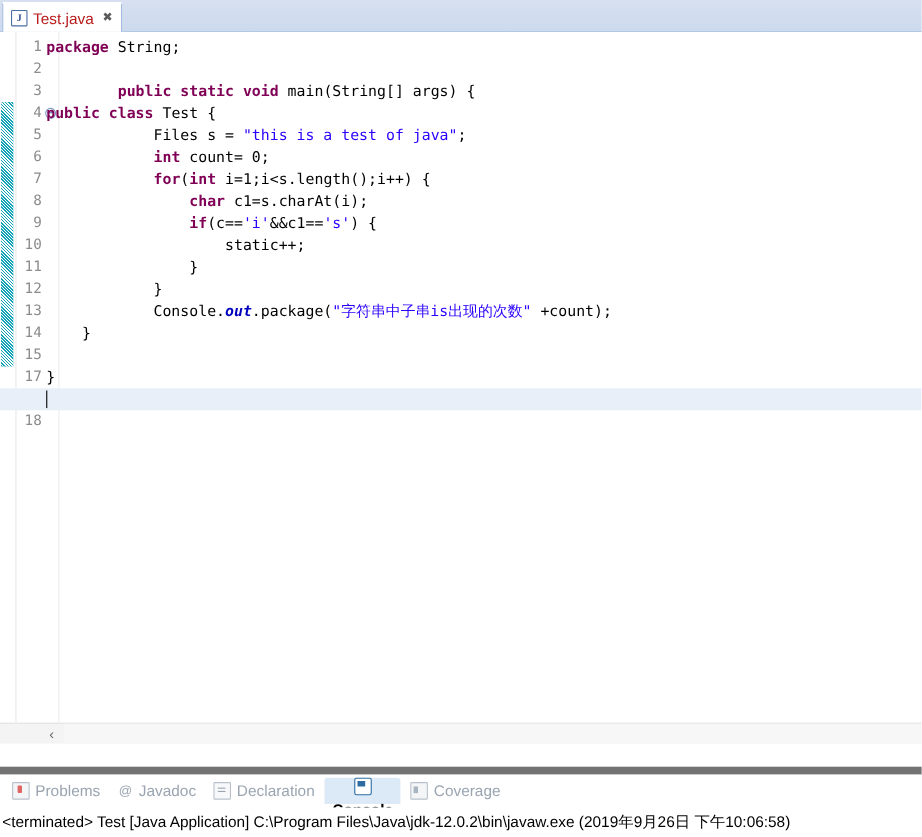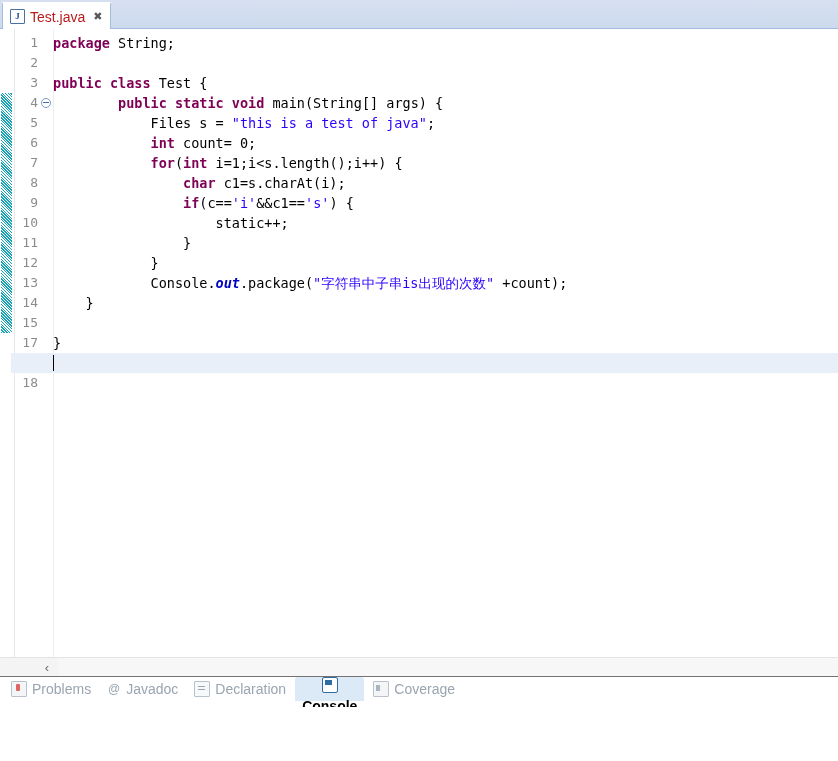--- a/index.html
+++ b/index.html
@@ -140,21 +140,20 @@
     background: #4a6fa5;
   }
   #code-layer {
     position: absolute;
     left: 0;
     top: 0;
     width: 100%;
     height: 100%;
     padding-top: 4px;
     box-sizing: border-box;
-    padding-left: 11px;
   }
   .code-line {
     height: 20px;
     line-height: 20px;
     white-space: pre;
     font-family: "DejaVu Sans Mono", monospace;
     font-size: 13.5px;
     color: #000000;
     padding-left: 42px;
     position: relative;
@@ -199,24 +198,26 @@
     flex: 1;
     height: 18px;
     background: #f7f7f7;
   }
 
   
   #bottom-tabbar {
     position: relative;
     height: 30px;
     background: #ffffff;
-    border-top: 1px solid #737373;
-    display: flex;
+    border-top: 7px solid #737373;
+    display: flex;
+    align-items: center;
     padding-left: 4px;
     gap: 2px;
+    margin-top: 21px;
   }
   .view-tab {
     display: flex;
     align-items: center;
     gap: 5px;
     height: 24px;
     padding: 0 7px;
     border-radius: 3px 3px 0 0;
     font-size: 14px;
     color: #9aa5b1;
@@ -342,22 +343,22 @@
       <div>17</div>
       <div>17</div>
       <div>18</div>
     </div>
   <div id="fold-column">
       <div class="fold-marker" style="top: 69px;"></div>
     </div>
   <div id="code-layer">
       <div class="code-line"><span class="kw">package</span><span class="plain"> String;</span></div>
       <div class="code-line"><span class="plain"></span></div>
+      <div class="code-line"><span class="plain">        </span><span class="kw">public static void</span><span class="plain"> main(String[] args) {</span></div>
       <div class="code-line"><span class="kw">public class</span><span class="plain"> Test {</span></div>
-      <div class="code-line"><span class="plain">        </span><span class="kw">public static void</span><span class="plain"> main(String[] args) {</span></div>
       <div class="code-line"><span class="plain">            Files s = </span><span class="str">"this is a test of java"</span><span class="plain">;</span></div>
       <div class="code-line"><span class="plain">            </span><span class="kw">int</span><span class="plain"> count= 0;</span></div>
       <div class="code-line"><span class="plain">            </span><span class="kw">for</span><span class="plain">(</span><span class="kw">int</span><span class="plain"> i=1;i&lt;s.length();i++) {</span></div>
       <div class="code-line"><span class="plain">                </span><span class="kw">char</span><span class="plain"> c1=s.charAt(i);</span></div>
       <div class="code-line"><span class="plain">                </span><span class="kw">if</span><span class="plain">(c==</span><span class="str">'i'</span><span class="plain">&amp;&amp;c1==</span><span class="str">'s'</span><span class="plain">) {</span></div>
       <div class="code-line"><span class="plain">                    static++;</span></div>
       <div class="code-line"><span class="plain">                }</span></div>
       <div class="code-line"><span class="plain">            }</span></div>
       <div class="code-line"><span class="plain">            Console.</span><span class="stat">out</span><span class="plain">.package(</span><span class="str">"字符串中子串is出现的次数"</span><span class="plain"> +count);</span></div>
       <div class="code-line"><span class="plain">    }</span></div>
@@ -390,13 +391,14 @@
       <span>Console</span>
       <span class="vt-close">✖</span>
     </div>
     <div class="view-tab">
       <span class="vicon icon-coverage"></span>
       <span>Coverage</span>
     </div>
   </div>
 
 <div id="console-panel">
+  <div class="console-line">&lt;terminated&gt; Test [Java Application] C:\Program Files\Java\jdk-12.0.2\bin\javaw.exe (2019年9月26日 下午10:06:58)</div>
 </div>
 
 </body></html>

